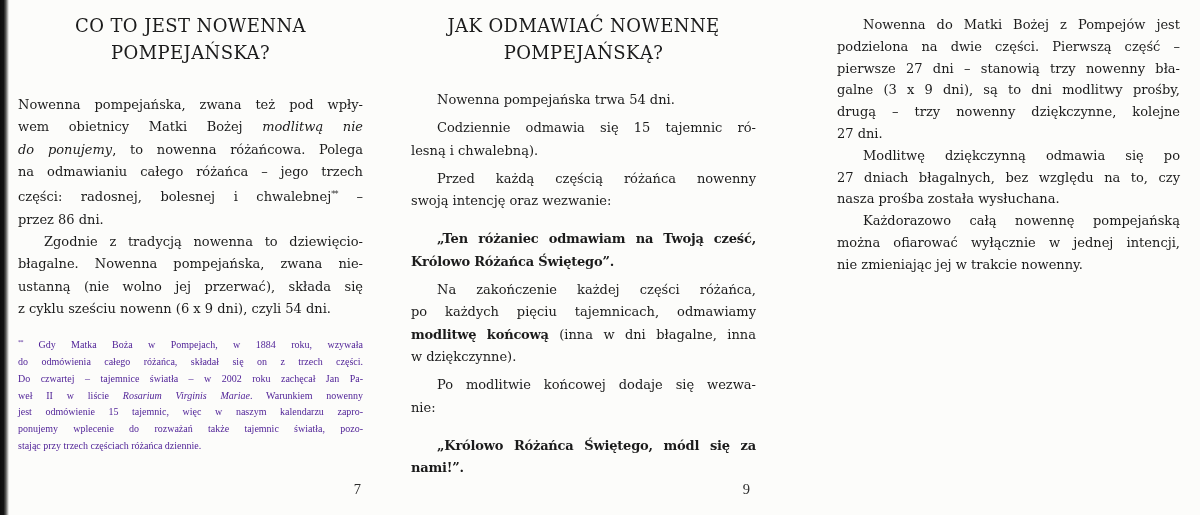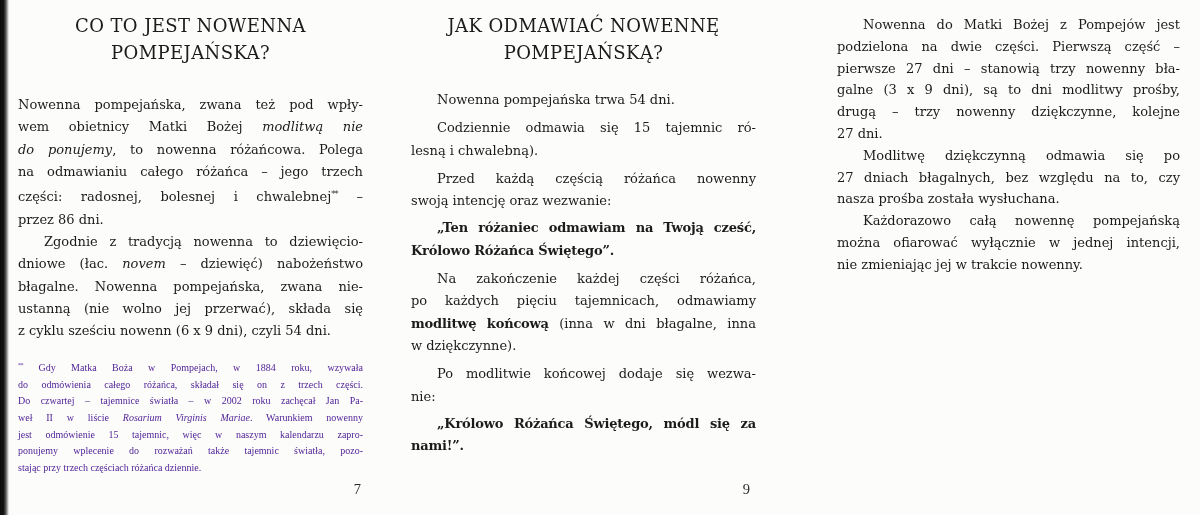--- a/index.html
+++ b/index.html
@@ -37,21 +37,21 @@
     font-size:13px;
     line-height:22.3px;
     text-align:justify;
     text-align-last:justify;
   }
   .body-line.last { text-align-last:left; }
 
   .para { margin:0; }
   .para.indent .body-line:first-child { text-indent:26px; }
   #col2 .para + .para { margin-top:6px; }
-  #col2 .para.attach { margin-top:5px; }
+  #col2 .para.attach { margin-top:16px; }
 
   .seg-i { font-style:italic; }
   .seg-b { font-weight:bold; letter-spacing:-0.2px; }
   .seg-sup { font-size:60%; vertical-align:super; letter-spacing:-0.5px; }
 
   .footnote { margin-top:14px; }
   .footnote .body-line {
     font-family:"Liberation Serif", serif;
     font-size:10px;
     line-height:16.7px;
@@ -83,21 +83,20 @@
       <div class="para">
         <div class="body-line"><span>Nowenna pompejańska, zwana też pod wpły-</span></div>
         <div class="body-line"><span>wem obietnicy Matki Bożej </span><span class="seg-i">modlitwą nie</span></div>
         <div class="body-line"><span class="seg-i">do ponujemy</span><span>, to nowenna różańcowa. Polega</span></div>
         <div class="body-line"><span>na odmawianiu całego różańca – jego trzech</span></div>
         <div class="body-line"><span>części: radosnej, bolesnej i chwalebnej</span><span class="seg-sup">**</span><span> –</span></div>
         <div class="body-line last"><span>przez 86 dni.</span></div>
       </div>
       <div class="para indent">
         <div class="body-line"><span>Zgodnie z tradycją nowenna to dziewięcio-</span></div>
-        <div class="body-line"><span>dniowe (łac. </span><span class="seg-i">novem</span><span> – dziewięć) nabożeństwo</span></div>
         <div class="body-line"><span>błagalne. Nowenna pompejańska, zwana nie-</span></div>
         <div class="body-line"><span>ustanną (nie wolno jej przerwać), składa się</span></div>
         <div class="body-line last"><span>z cyklu sześciu nowenn (6 x 9 dni), czyli 54 dni.</span></div>
       </div>
     </div>
   <div class="footnote">
       <div class="para">
         <div class="body-line"><span class="seg-sup">**</span><span> Gdy Matka Boża w Pompejach, w 1884 roku, wzywała</span></div>
         <div class="body-line"><span>do odmówienia całego różańca, składał się on z trzech części.</span></div>
         <div class="body-line"><span>Do czwartej – tajemnice światła – w 2002 roku zachęcał Jan Pa-</span></div>

